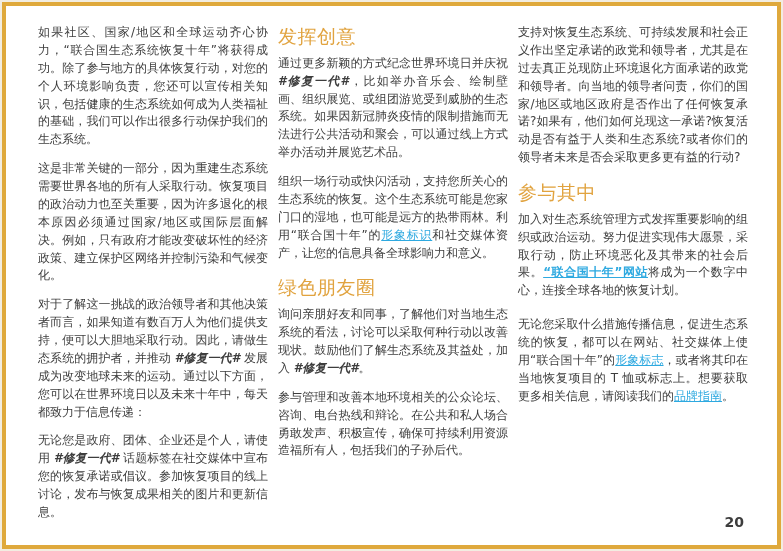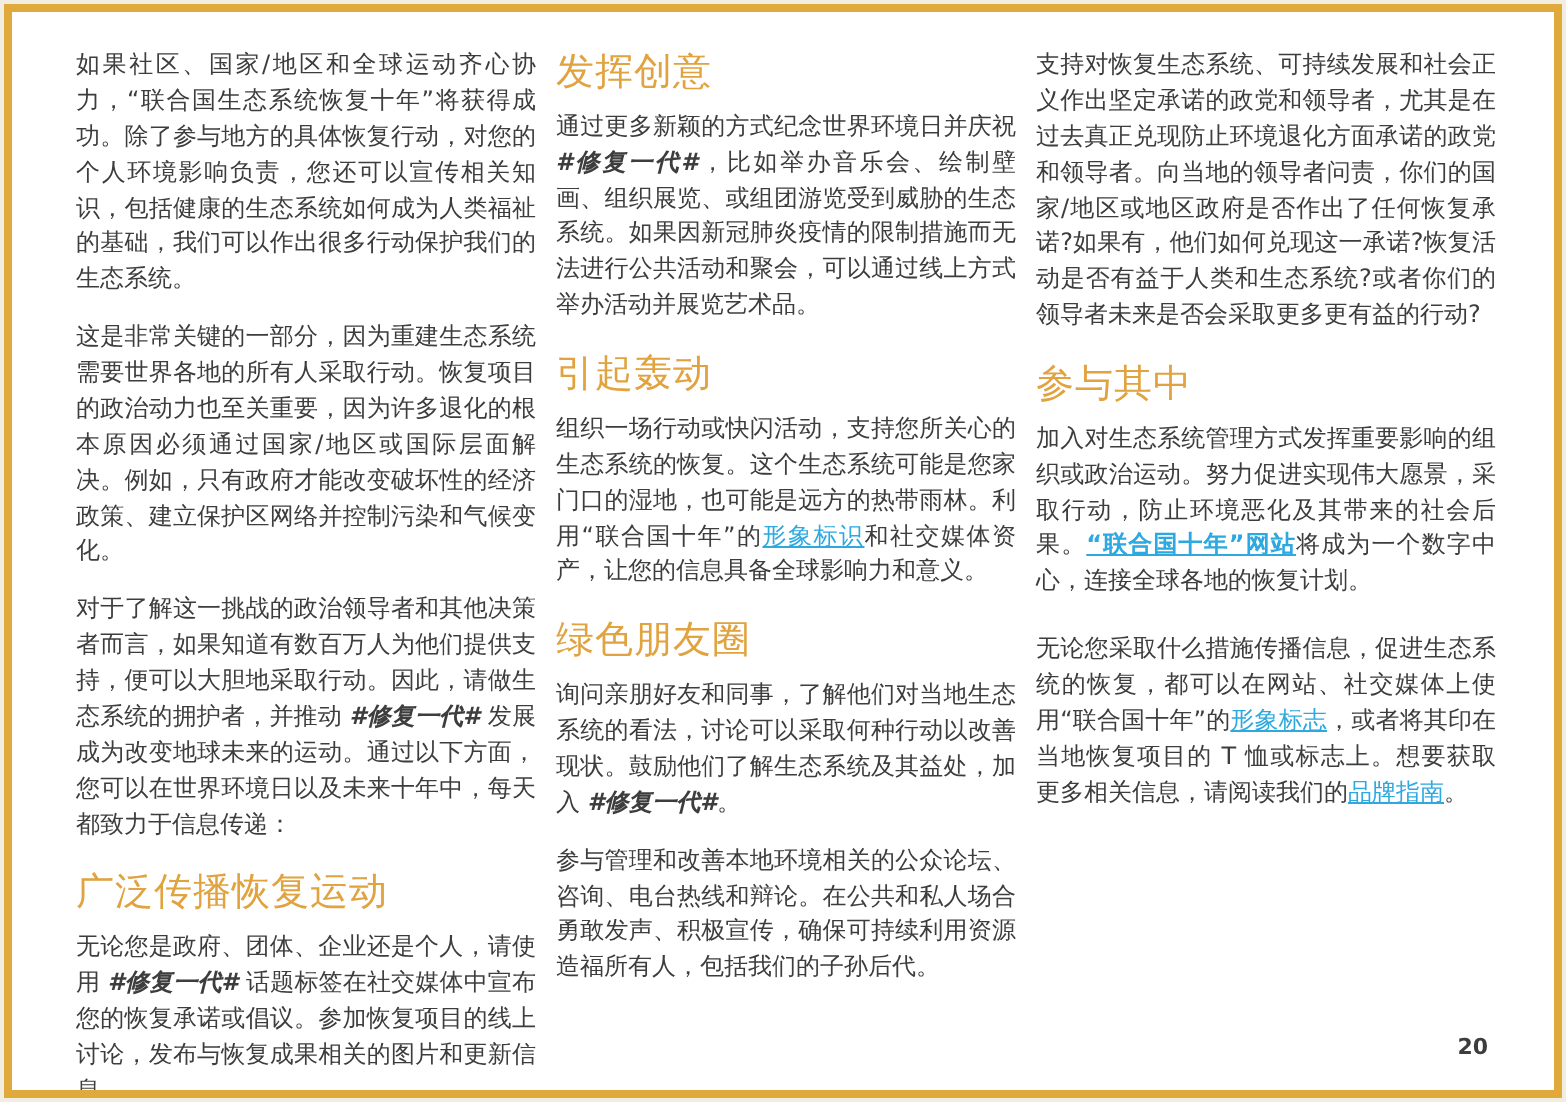--- a/index.html
+++ b/index.html
@@ -34,45 +34,43 @@
     font-size: 19px; font-weight: 400; letter-spacing: 0.5px;
     color: var(--accent-orange, #E1A33F);
     margin: 15px 0 7px 0; line-height: 1.15;
   }
   .heading.first { margin-top: 2px; }
   .tag { font-weight: 700; font-style: italic; }
   .link { color: var(--link-blue, #2EA9E0); text-decoration: underline; cursor: pointer; }
   .link-bold { font-weight: 700; }
   .page-number {
     position: absolute; right: 33px; bottom: 15px;
-    font-size: 11px; font-weight: 700; color: var(--body-text, #3D3D3D);
+    font-size: 14px; font-weight: 700; color: var(--body-text, #3D3D3D);
   }
 </style>
 </head>
 <body>
 
 <div class="page">
   <div class="inner">
 
 
     <div class="columns">
 
       <div class="col">
         <p class="body">如果社区、国家/地区和全球运动齐心协力，“联合国生态系统恢复十年”将获得成功。除了参与地方的具体恢复行动，对您的个人环境影响负责，您还可以宣传相关知识，包括健康的生态系统如何成为人类福祉的基础，我们可以作出很多行动保护我们的生态系统。</p>
         <p class="body">这是非常关键的一部分，因为重建生态系统需要世界各地的所有人采取行动。恢复项目的政治动力也至关重要，因为许多退化的根本原因必须通过国家/地区或国际层面解决。例如，只有政府才能改变破坏性的经济政策、建立保护区网络并控制污染和气候变化。</p>
         <p class="body"><span>对于了解这一挑战的政治领导者和其他决策者而言，如果知道有数百万人为他们提供支持，便可以大胆地采取行动。因此，请做生态系统的拥护者，并推动 </span><span class="tag">#修复一代#</span><span> 发展成为改变地球未来的运动。通过以下方面，您可以在世界环境日以及未来十年中，每天都致力于信息传递：</span></p>
-        <h2 class="heading">广泛传播恢复运动</h2>
         <p class="body"><span>无论您是政府、团体、企业还是个人，请使用 </span><span class="tag">#修复一代#</span><span> 话题标签在社交媒体中宣布您的恢复承诺或倡议。参加恢复项目的线上讨论，发布与恢复成果相关的图片和更新信息。</span></p>
       </div>
 
       <div class="col">
         <h2 class="heading first">发挥创意</h2>
         <p class="body"><span>通过更多新颖的方式纪念世界环境日并庆祝 </span><span class="tag">#修复一代#</span><span>，比如举办音乐会、绘制壁画、组织展览、或组团游览受到威胁的生态系统。如果因新冠肺炎疫情的限制措施而无法进行公共活动和聚会，可以通过线上方式举办活动并展览艺术品。</span></p>
 
-        <h2 class="heading">引起轰动</h2>
         <p class="body"><span>组织一场行动或快闪活动，支持您所关心的生态系统的恢复。这个生态系统可能是您家门口的湿地，也可能是远方的热带雨林。利用“联合国十年”的</span><a class="link">形象标识</a><span>和社交媒体资产，让您的信息具备全球影响力和意义。</span></p>
 
         <h2 class="heading">绿色朋友圈</h2>
         <p class="body"><span>询问亲朋好友和同事，了解他们对当地生态系统的看法，讨论可以采取何种行动以改善现状。鼓励他们了解生态系统及其益处，加入 </span><span class="tag">#修复一代#</span><span>。</span></p>
 
         <p class="body">参与管理和改善本地环境相关的公众论坛、咨询、电台热线和辩论。在公共和私人场合勇敢发声、积极宣传，确保可持续利用资源造福所有人，包括我们的子孙后代。</p>
 
       </div>
 
       <div class="col">

